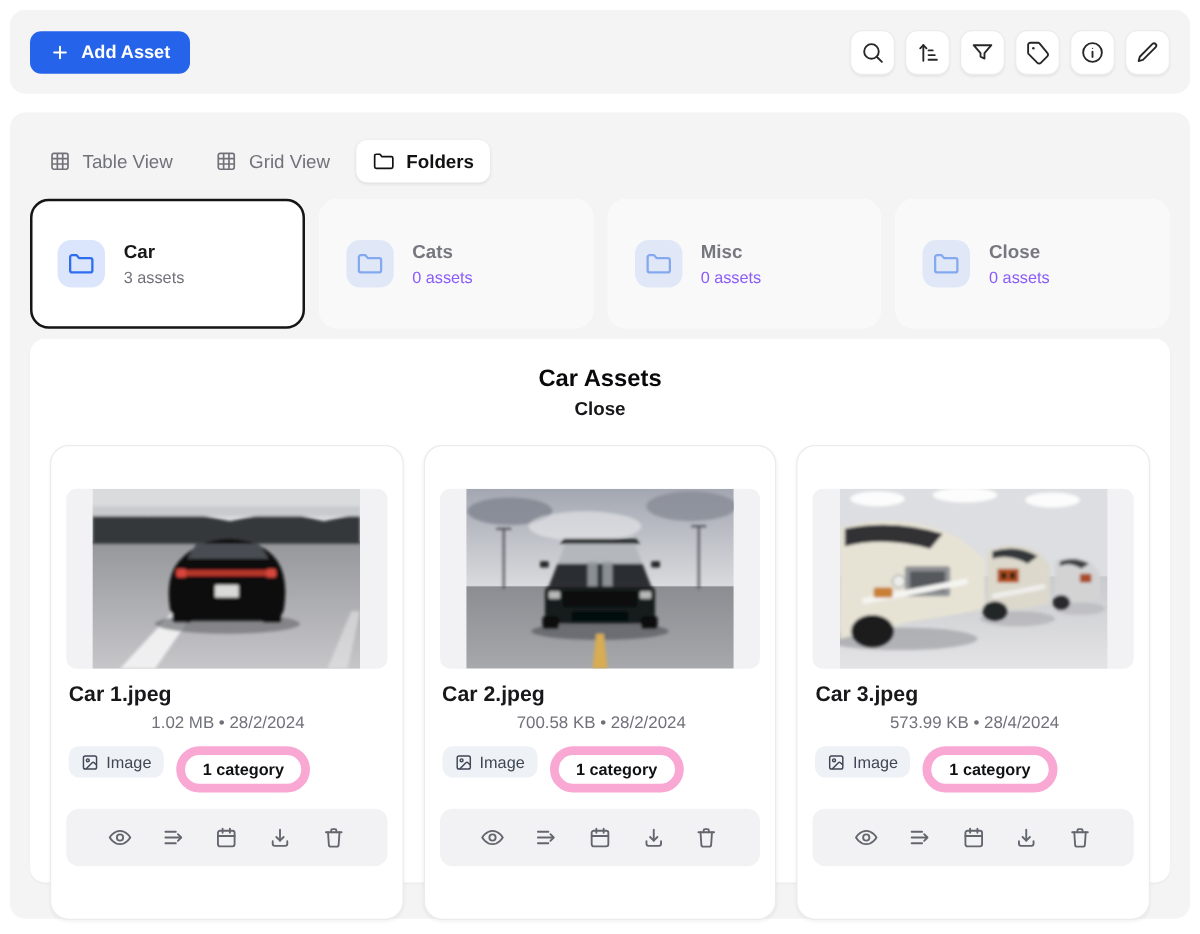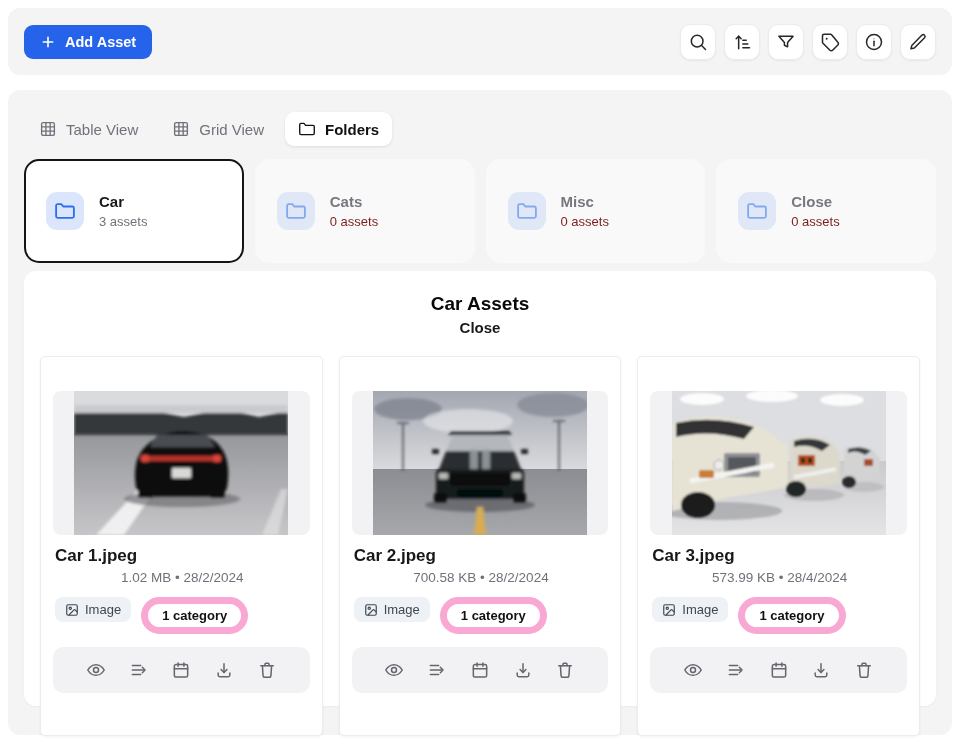--- a/index.html
+++ b/index.html
@@ -28,32 +28,32 @@
   .folder-grid { display:grid; grid-template-columns:repeat(4,1fr); gap:11px; margin-top:13px; }
   .folder-card { height:104px; border-radius:15px; background:#f9f9fa; display:flex; align-items:center;
                  padding:0 20px; gap:15px; border:2px solid transparent; cursor:pointer; }
   .folder-card.selected { background:#ffffff; border-color:#151517; }
   .folder-icon-wrap { width:38px; height:38px; border-radius:11px; background:#dbe5fb; color:#2f6ef0;
                       display:flex; align-items:center; justify-content:center; flex:0 0 auto; }
   .folder-card.dim .folder-icon-wrap { background:#e0e8f8; color:#84a9ef; }
   .folder-name { font-size:15px; font-weight:600; color:#18181b; line-height:1.2; }
   .folder-count { font-size:13px; color:#71717a; margin-top:3px; }
   .folder-card.dim .folder-name { color:#77777f; }
-  .folder-card.dim .folder-count { color:#7f1d1d; }
+  .folder-card.dim .folder-count { color:#8b5cf6; }
 
   
   .assets-panel { margin-top:8px; background:#fff; border-radius:12px; padding:16px; height:435px;
                   box-shadow:0 1px 2px rgba(0,0,0,.04); }
   .assets-header { display:flex; align-items:center; justify-content:flex-end; padding:6px 2px 16px;flex-direction:column; }
   .assets-title { font-size:19px; font-weight:700; color:#09090b; }
   .close-btn { background:none; border:none; font-size:15px; font-weight:700; color:#18181b; cursor:pointer;
                font-family:inherit; padding:4px 2px; }
 
   .asset-grid { display:grid; grid-template-columns:repeat(3,1fr); gap:16px; }
-  .asset-card { background:#fff; border:1px solid #ececee; border-radius:5px; padding:34px 12px 42px;
+  .asset-card { background:#fff; border:1px solid #ececee; border-radius:15px; padding:34px 12px 42px;
                 box-shadow:0 1px 3px rgba(0,0,0,.05); }
   .thumb-wrap { height:144px; background:#f2f2f4; border-radius:8px; display:flex; justify-content:center;
                 overflow:hidden; }
   .asset-name { margin-top:11px; font-size:17px; font-weight:600; color:#18181b; padding-left:2px; }
   .asset-meta { margin-top:4px; font-size:13.5px; color:#71717a; padding-left:2px;text-align:center; }
   .badge-row { display:flex; align-items:flex-start; gap:10px; margin-top:12px; padding-left:2px; }
   .badge-type { display:inline-flex; align-items:center; gap:6px; background:#eef1f5; color:#3f4754;
                 font-size:13px; font-weight:500; padding:5px 10px; border-radius:8px; }
   .badge-cat { background:#fff; border:7px solid #f9a8d4; color:#101113; font-size:13px; font-weight:700;
                padding:4px 14px; border-radius:999px; }

